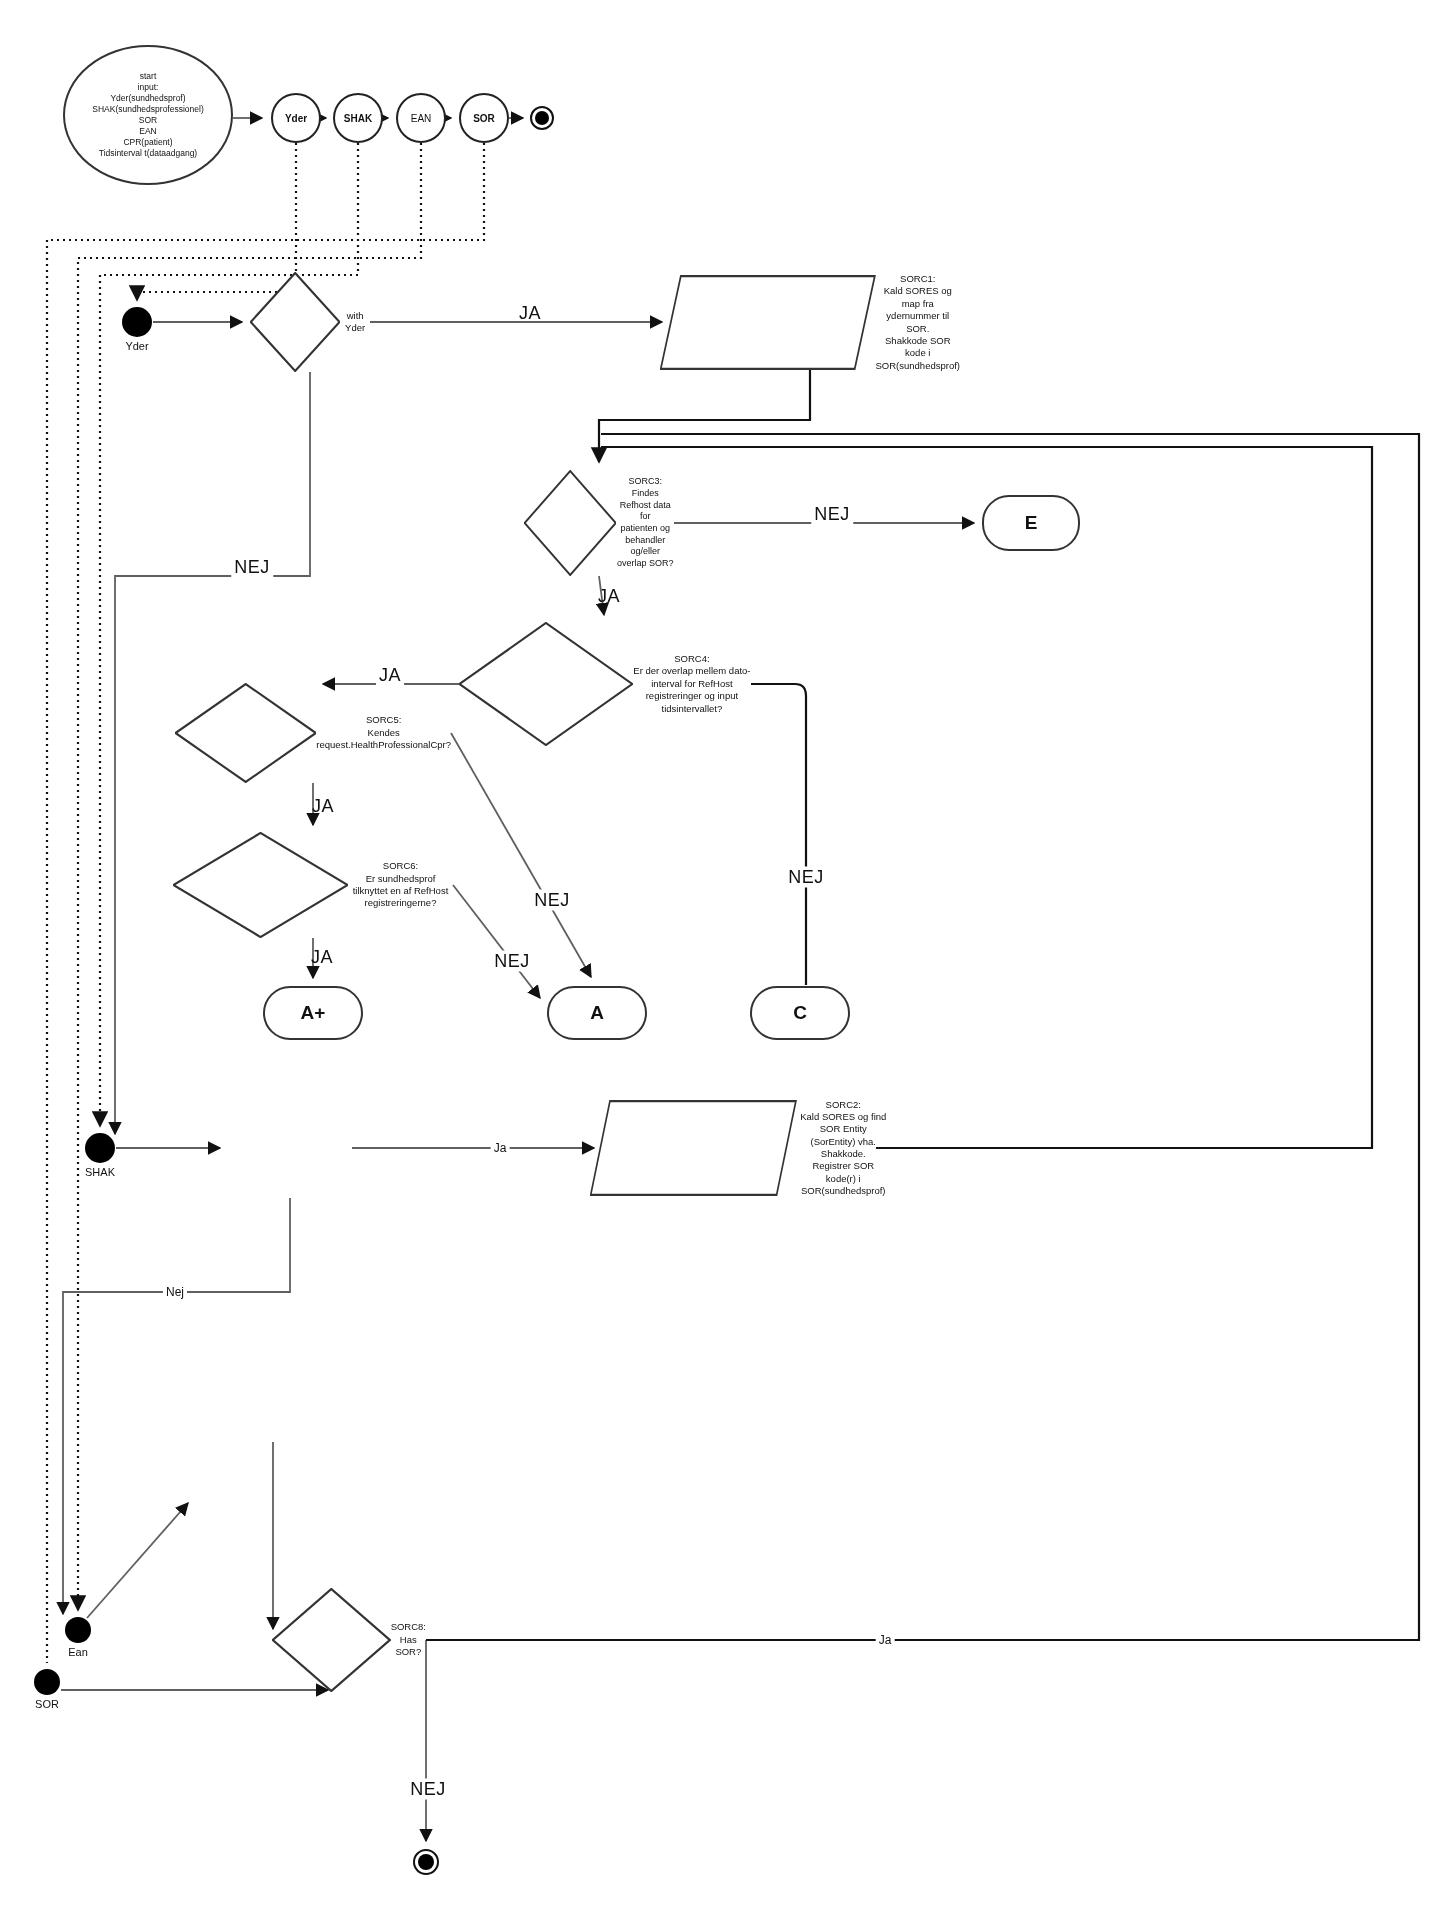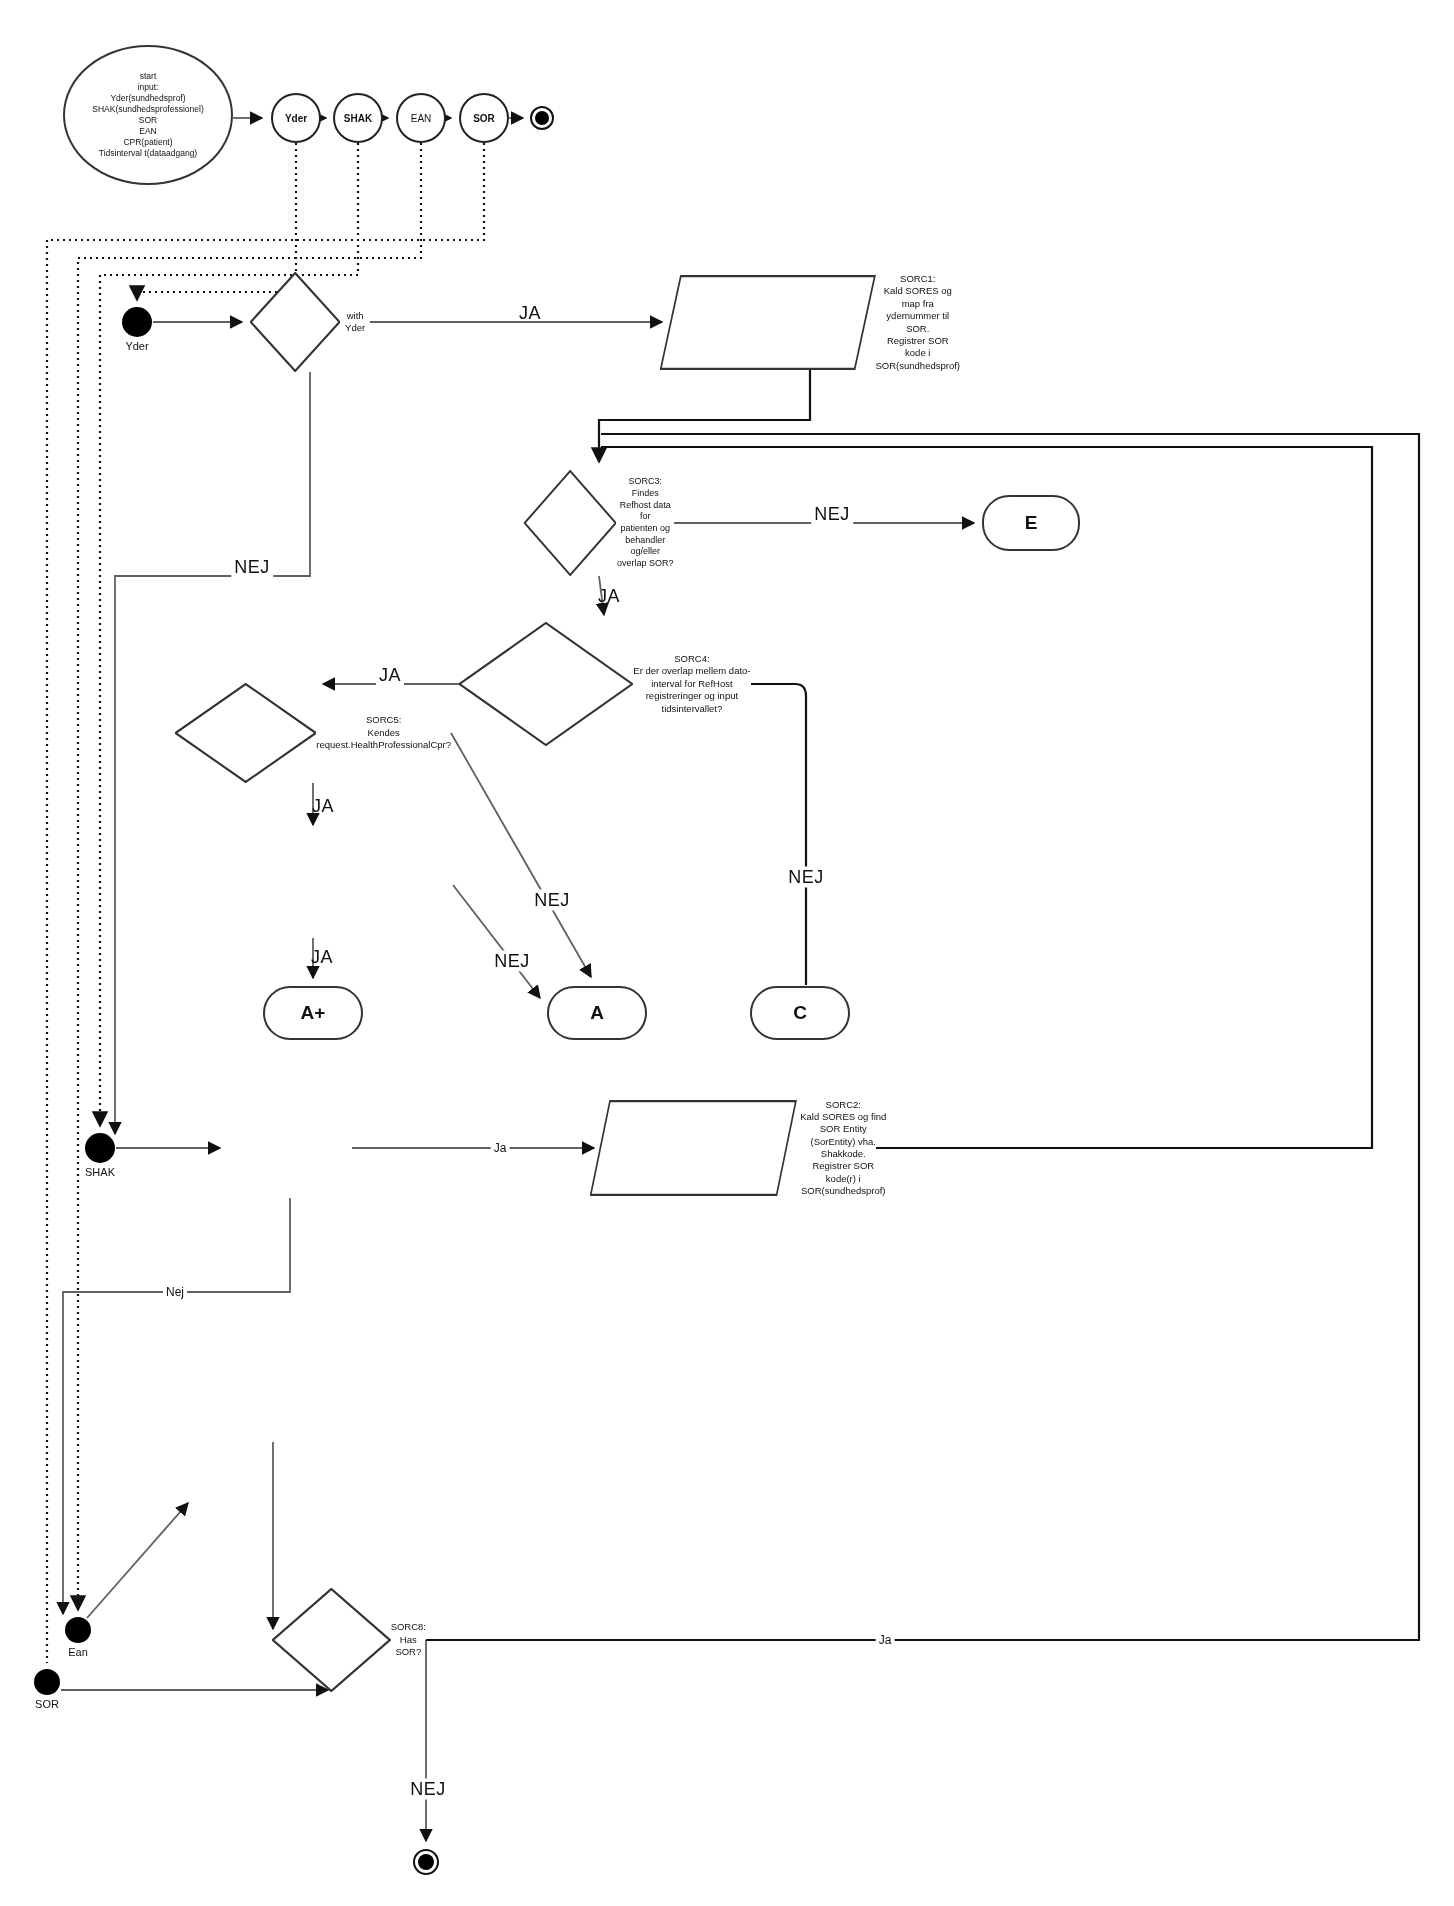--- a/index.html
+++ b/index.html
@@ -117,21 +117,21 @@
     <div class="dtext pre">with Yder</div>
   </div>
 
   <div class="node" style="left:660px;top:275px;width:300px;height:95px;">
     <svg class="shapebox dshape" viewBox="0 0 300 95" preserveAspectRatio="none">
       <polygon points="29,1 299,1 271,94 1,94" fill="#fff" stroke="#333" stroke-width="2.4"></polygon>
     </svg>
     <div class="dtext pre">SORC1:
 Kald SORES og map fra
 ydernummer til SOR.
-Registrer SOR kode i
+Shakkode SOR kode i
 SOR(sundhedsprof)</div>
   </div>
 
   <div class="node" style="left:524px;top:470px;width:150px;height:106px;">
     <svg class="shapebox dshape" viewBox="0 0 150 106" preserveAspectRatio="none">
       <polygon points="75,1 149,53 75,105 1,53" fill="#fff" stroke="#333" stroke-width="2.4"></polygon>
     </svg>
     <div class="dtext pre" style="font-size:9px;">SORC3:
 Findes Refhost data for
 patienten og behandler
@@ -150,20 +150,28 @@
   </div>
 
   <div class="node" style="left:175px;top:683px;width:276px;height:100px;justify-content:center;">
     <svg class="shapebox dshape" viewBox="0 0 276 100" preserveAspectRatio="none">
       <polygon points="138,1 275,50 138,99 1,50" fill="#fff" stroke="#333" stroke-width="2.4"></polygon>
     </svg>
     <div class="dtext pre">SORC5:
 Kendes request.HealthProfessionalCpr?</div>
   </div>
 
+  <div class="node" style="left:173px;top:832px;width:280px;height:106px;">
+    <svg class="shapebox dshape" viewBox="0 0 280 106" preserveAspectRatio="none">
+      <polygon points="140,1 279,53 140,105 1,53" fill="#fff" stroke="#333" stroke-width="2.4"></polygon>
+    </svg>
+    <div class="dtext pre">SORC6:
+Er sundhedsprof tilknyttet en af RefHost
+registreringerne?</div>
+  </div>
 
   <div class="node terminal" style="left:263px;top:986px;width:100px;height:54px;">A+</div>
   <div class="node terminal" style="left:547px;top:986px;width:100px;height:54px;">A</div>
   <div class="node terminal" style="left:750px;top:986px;width:100px;height:54px;">C</div>
 
 
   <div class="node" style="left:590px;top:1100px;width:300px;height:96px;">
     <svg class="shapebox dshape" viewBox="0 0 300 96" preserveAspectRatio="none">
       <polygon points="29,1 299,1 271,95 1,95" fill="#fff" stroke="#333" stroke-width="2.4"></polygon>
     </svg>

